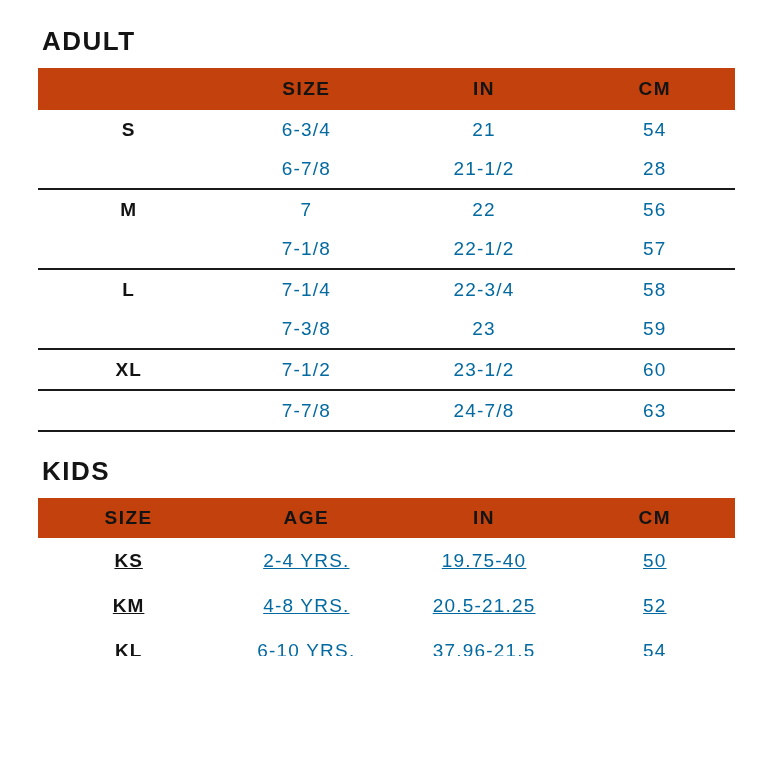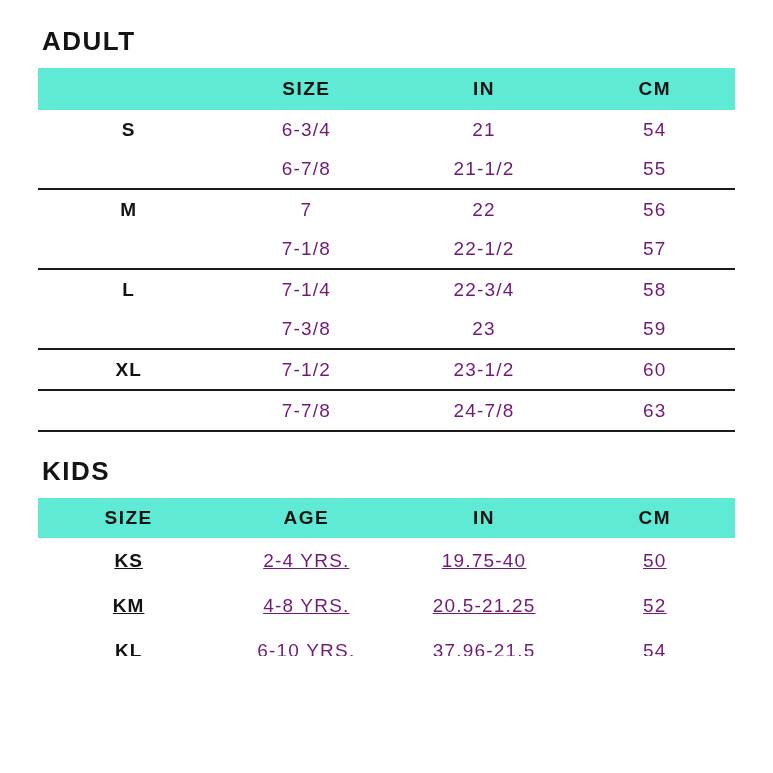--- a/index.html
+++ b/index.html
@@ -23,37 +23,37 @@
     color: #141414;
     letter-spacing: 1.5px;
     margin: 0 0 12px 4px;
   }
   table.size-table {
     width: 100%;
     border-collapse: collapse;
     table-layout: fixed;
   }
   table.size-table thead tr {
-    background: #5eead4;
+    background: #c2410c;
     height: 42px;
   }
   table.size-table th {
     font-size: 19px;
     font-weight: bold;
     color: #141414;
     letter-spacing: 1.5px;
     text-align: center;
     padding: 0;
   }
   table.size-table td {
     height: 39px;
     text-align: center;
     vertical-align: middle;
     font-size: 19px;
-    color: #701a75;
+    color: #0369a1;
     letter-spacing: 1.2px;
     padding: 0;
   }
   table.size-table td.label-cell {
     font-weight: bold;
     color: #131313;
     letter-spacing: 1px;
   }
   table.size-table tbody.row-group {
     border-bottom: 2px solid #1a1a1a;
@@ -95,21 +95,21 @@
       <tr>
         <td class="label-cell">S</td>
         <td>6-3/4</td>
         <td>21</td>
         <td>54</td>
       </tr>
       <tr>
         <td class="label-cell"></td>
         <td>6-7/8</td>
         <td>21-1/2</td>
-        <td>55</td>
+        <td>28</td>
       </tr>
     </tbody>
     <tbody class="row-group">
       <tr>
         <td class="label-cell">M</td>
         <td>7</td>
         <td>22</td>
         <td>56</td>
       </tr>
       <tr>

